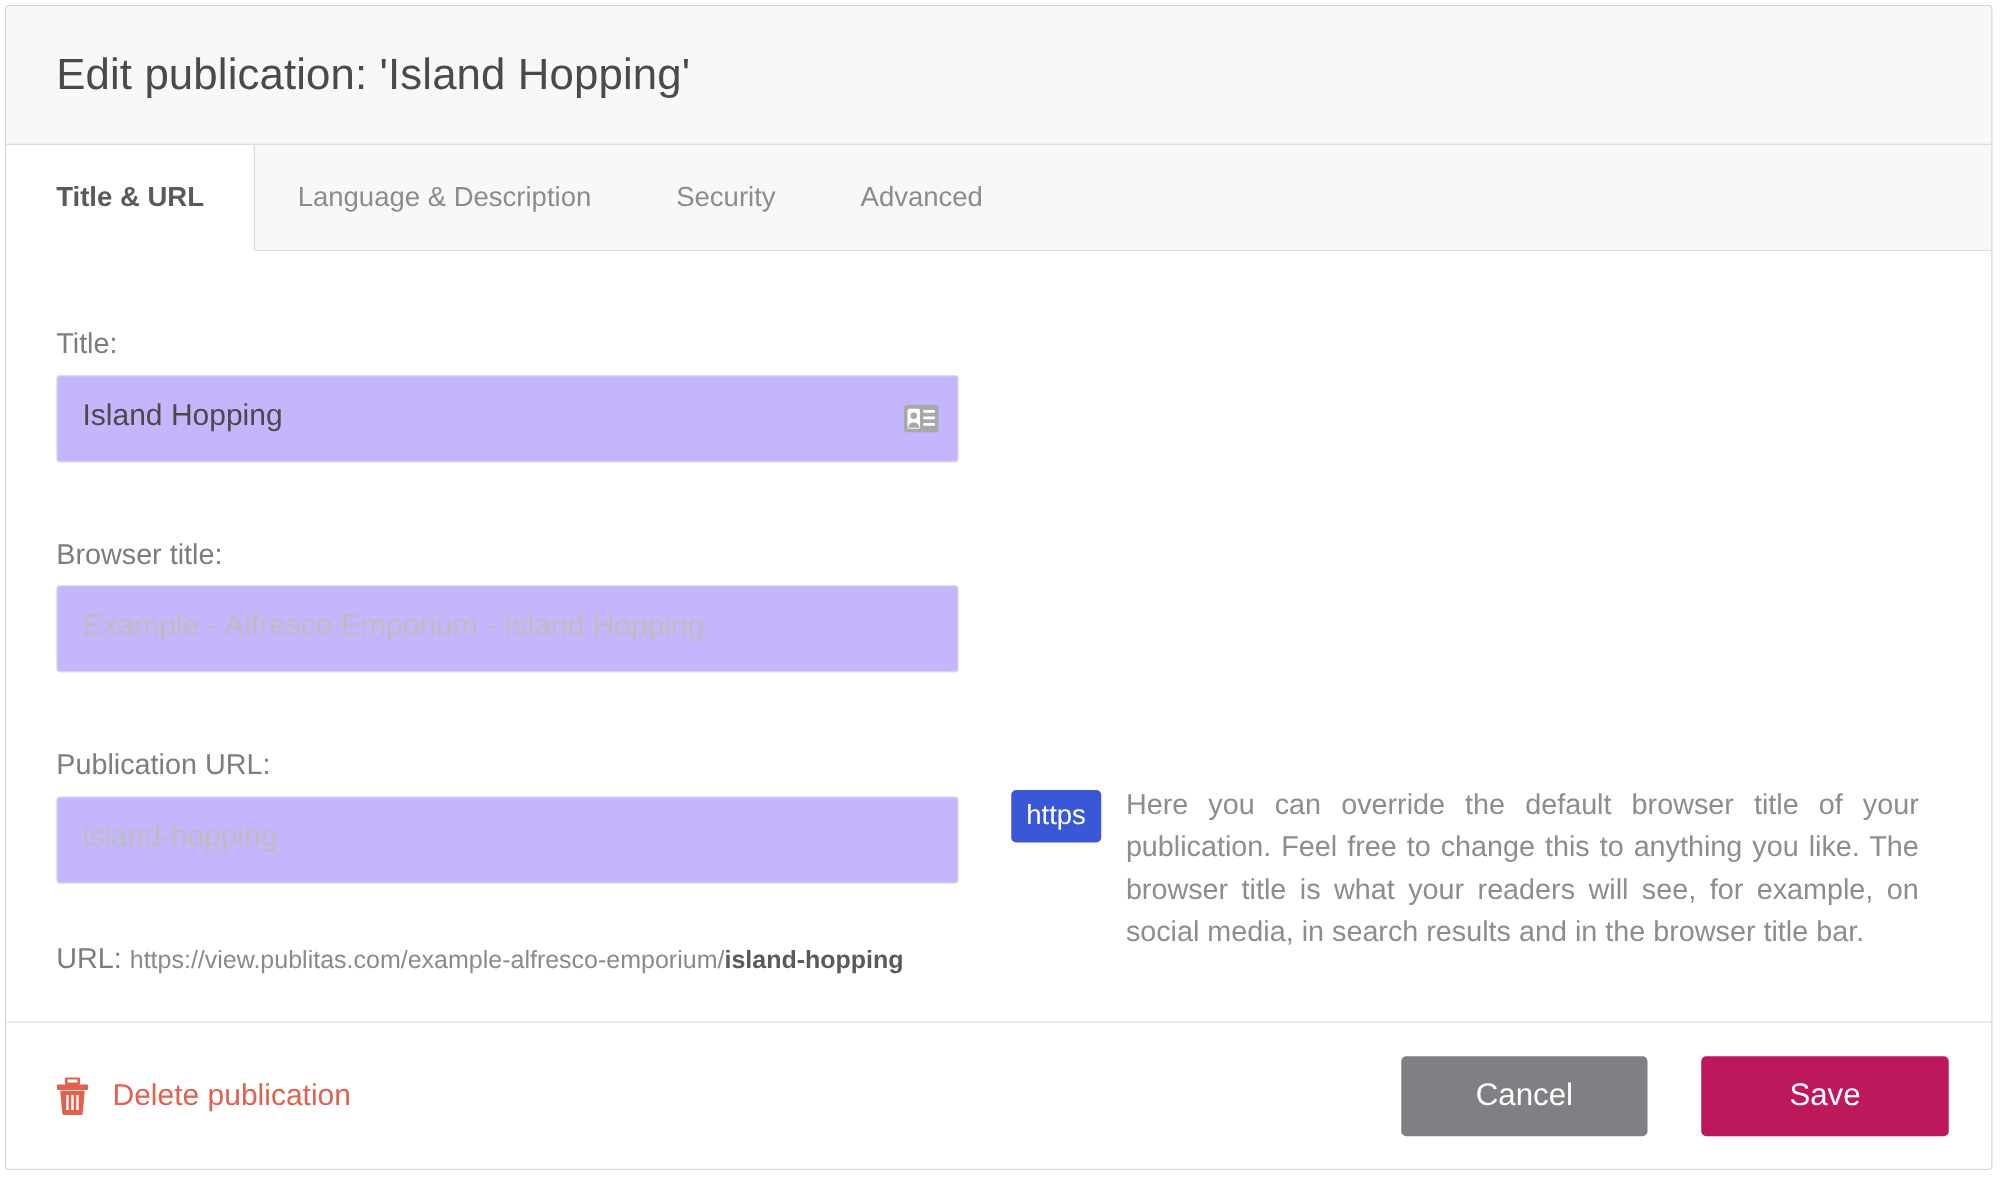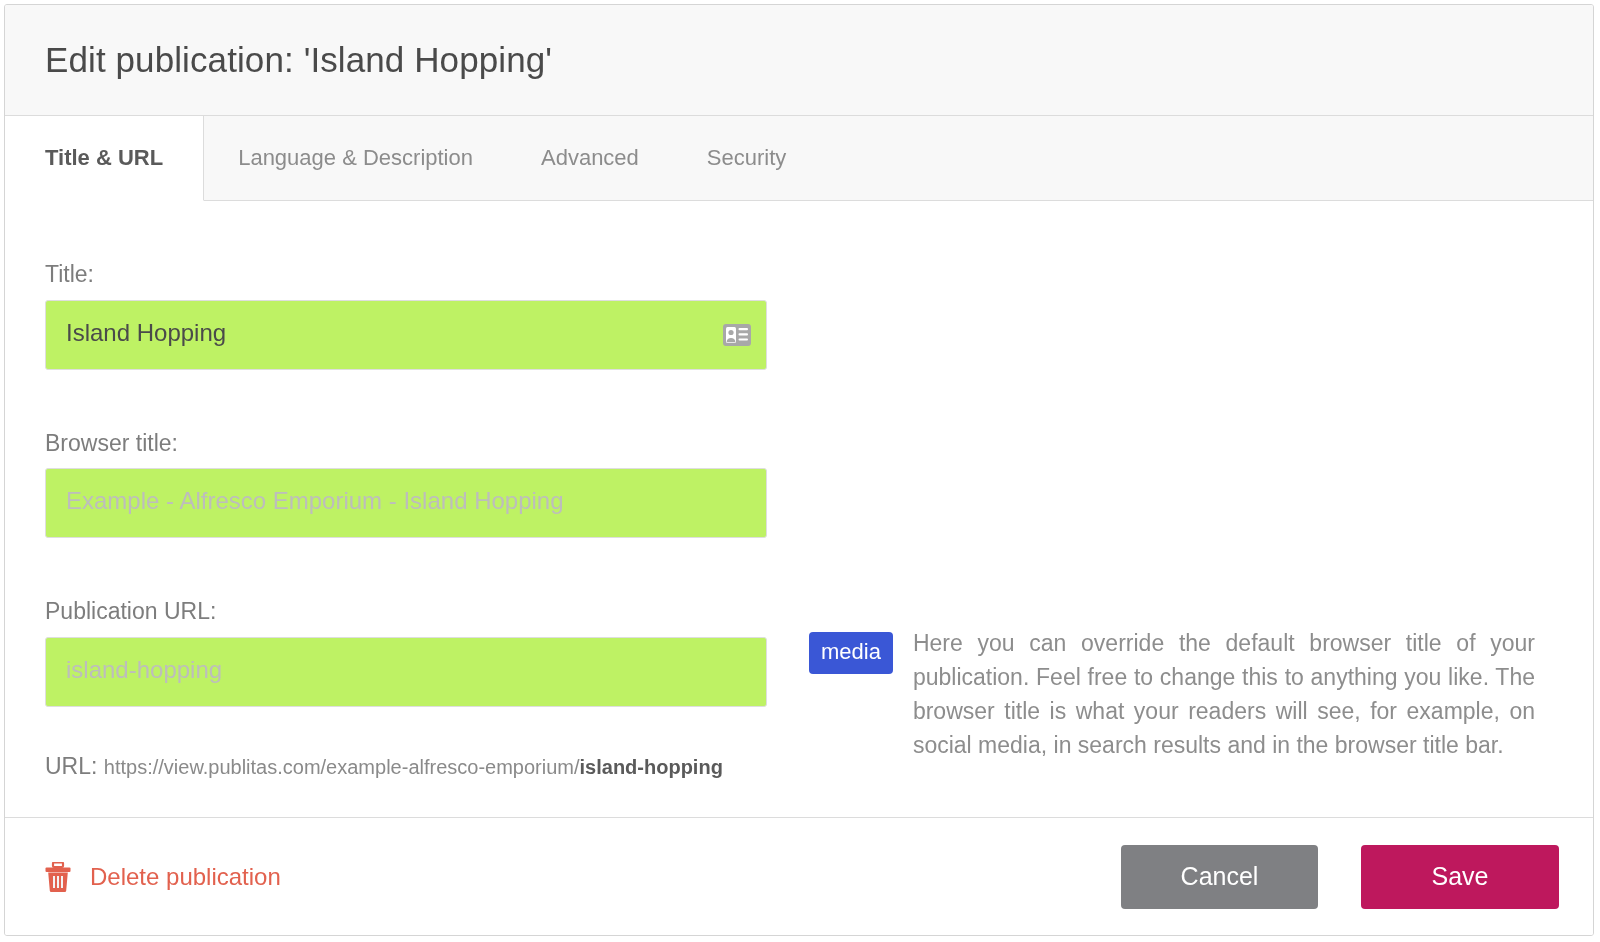--- a/index.html
+++ b/index.html
@@ -110,21 +110,21 @@
     width: 722px;
     height: 70px;
     box-sizing: border-box;
   }
   .text-input {
     width: 100%;
     height: 70px;
     box-sizing: border-box;
     border: 1px solid #dedede;
     border-radius: 3px;
-    background: #bef264;
+    background: #c4b5fd;
     font-family: "Liberation Sans", sans-serif;
     font-size: 24px;
     color: #4a4a4a;
     padding: 0 58px 4px 20px;
     outline: none;
   }
   .text-input::placeholder {
     color: #bdbdbd;
   }
   .input-icon {
@@ -228,24 +228,24 @@
   </div>
 
   <div class="tabbar">
     <div class="tab active">
       <span>Title &amp; URL</span>
     </div>
     <div class="tab">
       <span>Language &amp; Description</span>
     </div>
     <div class="tab">
+      <span>Security</span>
+    </div>
+    <div class="tab">
       <span>Advanced</span>
-    </div>
-    <div class="tab">
-      <span>Security</span>
     </div>
   </div>
 
   <div class="modal-body">
 
     <div class="form-col">
 
       <div class="field-label">Title:</div>
       <div class="input-wrap">
         <input class="text-input" type="text" value="Island Hopping" style="">
@@ -272,21 +272,21 @@
         <input class="text-input" type="text" placeholder="island-hopping" style="">
       </div>
 
       <div class="url-line">
         <span class="url-label">URL:</span><span>&nbsp;</span><span class="url-base">https://view.publitas.com/example-alfresco-emporium/</span><span class="url-slug">island-hopping</span>
       </div>
 
     </div>
 
     <div class="hint-col">
-      <span class="hint-badge">media</span>
+      <span class="hint-badge">https</span>
       <div class="hint-text">Here you can override the default browser title of your publication. Feel free to change this to anything you like. The browser title is what your readers will see, for example, on social media, in search results and in the browser title bar.</div>
     </div>
 
   </div>
 
   <div class="modal-footer">
 
     <a class="delete-link">
       <span class="trash-icon">
         <svg width="26" height="30" viewBox="0 0 26 30" xmlns="http://www.w3.org/2000/svg">

